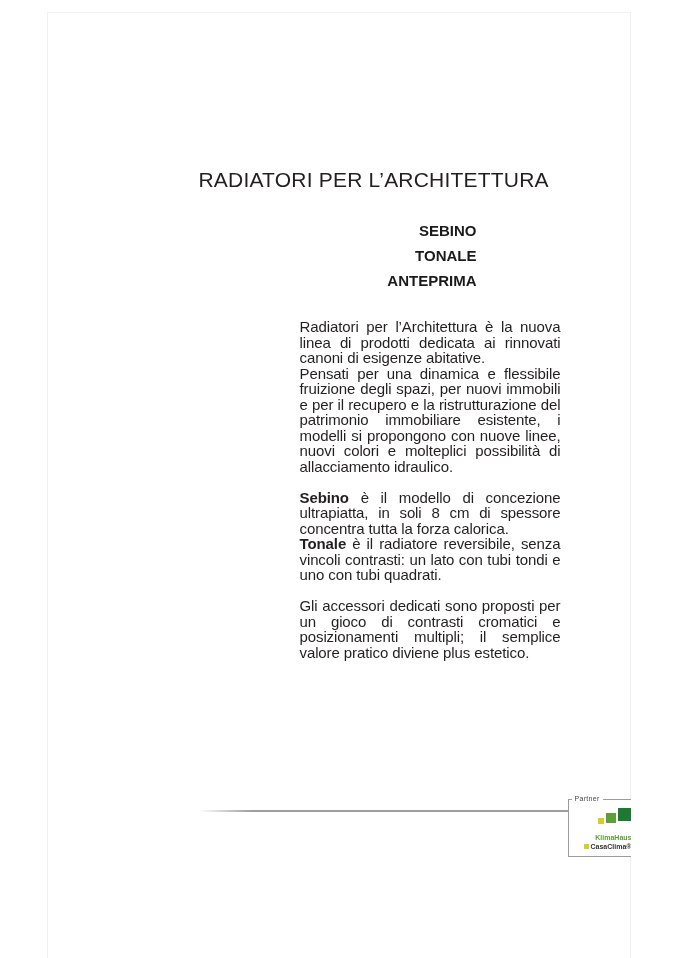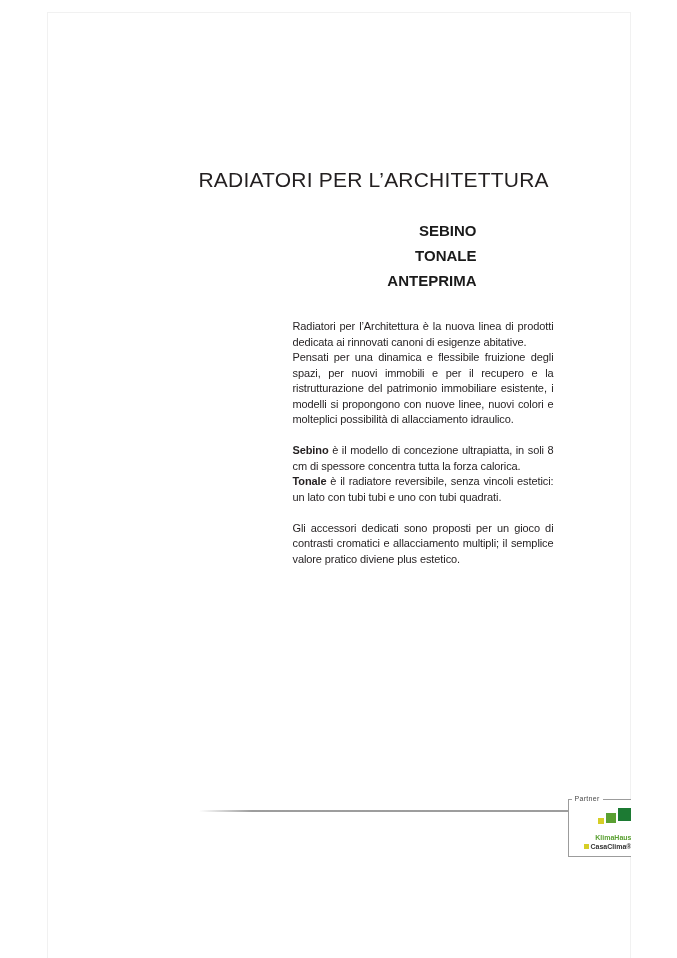--- a/index.html
+++ b/index.html
@@ -33,24 +33,24 @@
     top: 206px;
     text-align: right;
     font-size: 15px;
     font-weight: 700;
     line-height: 25px;
     color: #1a1a1a;
   }
 
   .body-copy {
     position: absolute;
-    left: 246px;
+    left: 253px;
     top: 307px;
     width: 261px;
-    font-size: 11px;
+    font-size: 15px;
     line-height: 15.5px;
     letter-spacing: -0.1px;
     text-align: justify;
     color: #231f20;
   }
   .body-copy p { margin: 0; }
   .body-copy p.gap { margin-top: 15.5px; }
   .lead { font-weight: 700; }
 
   .divider {
@@ -146,24 +146,24 @@
     <div>TONALE</div>
     <div>ANTEPRIMA</div>
   </div>
 
   <div class="body-copy">
     <p>Radiatori per l’Architettura è la nuova linea di prodotti dedicata ai rinnovati canoni di esigenze abitative.</p>
     <p>Pensati per una dinamica e flessibile fruizione degli spazi, per nuovi immobili e per il recupero e la ristrutturazione del patrimonio immobiliare esistente, i modelli si propongono con nuove linee, nuovi colori e molteplici possibilità di allacciamento idraulico.</p>
 
     <p class="gap"><span class="lead">Sebino</span><span> è il modello di concezione ultrapiatta, in soli 8 cm di spessore concentra tutta la forza calorica.</span></p>
 
-    <p><span class="lead">Tonale</span><span> è il radiatore reversibile, senza vincoli estetici: un lato con tubi tubi e uno con tubi quadrati.</span></p>
+    <p><span class="lead">Tonale</span><span> è il radiatore reversibile, senza vincoli contrasti: un lato con tubi tondi e uno con tubi quadrati.</span></p>
 
 
-    <p class="gap">Gli accessori dedicati sono proposti per un gioco di contrasti cromatici e allacciamento multipli; il semplice valore pratico diviene plus estetico.</p>
+    <p class="gap">Gli accessori dedicati sono proposti per un gioco di contrasti cromatici e posizionamenti multipli; il semplice valore pratico diviene plus estetico.</p>
   </div>
 
   <div class="divider"></div>
 
   <div class="partner-box">
     <span class="partner-label">Partner</span>
 
     <div class="logo-row">
       <span class="sq sq-small" style="background:#d6ce26;"></span><span class="sq sq-mid" style="background:#5aa032;"></span><span class="sq sq-dark" style="background:#1c7a33;"></span>
     </div>

